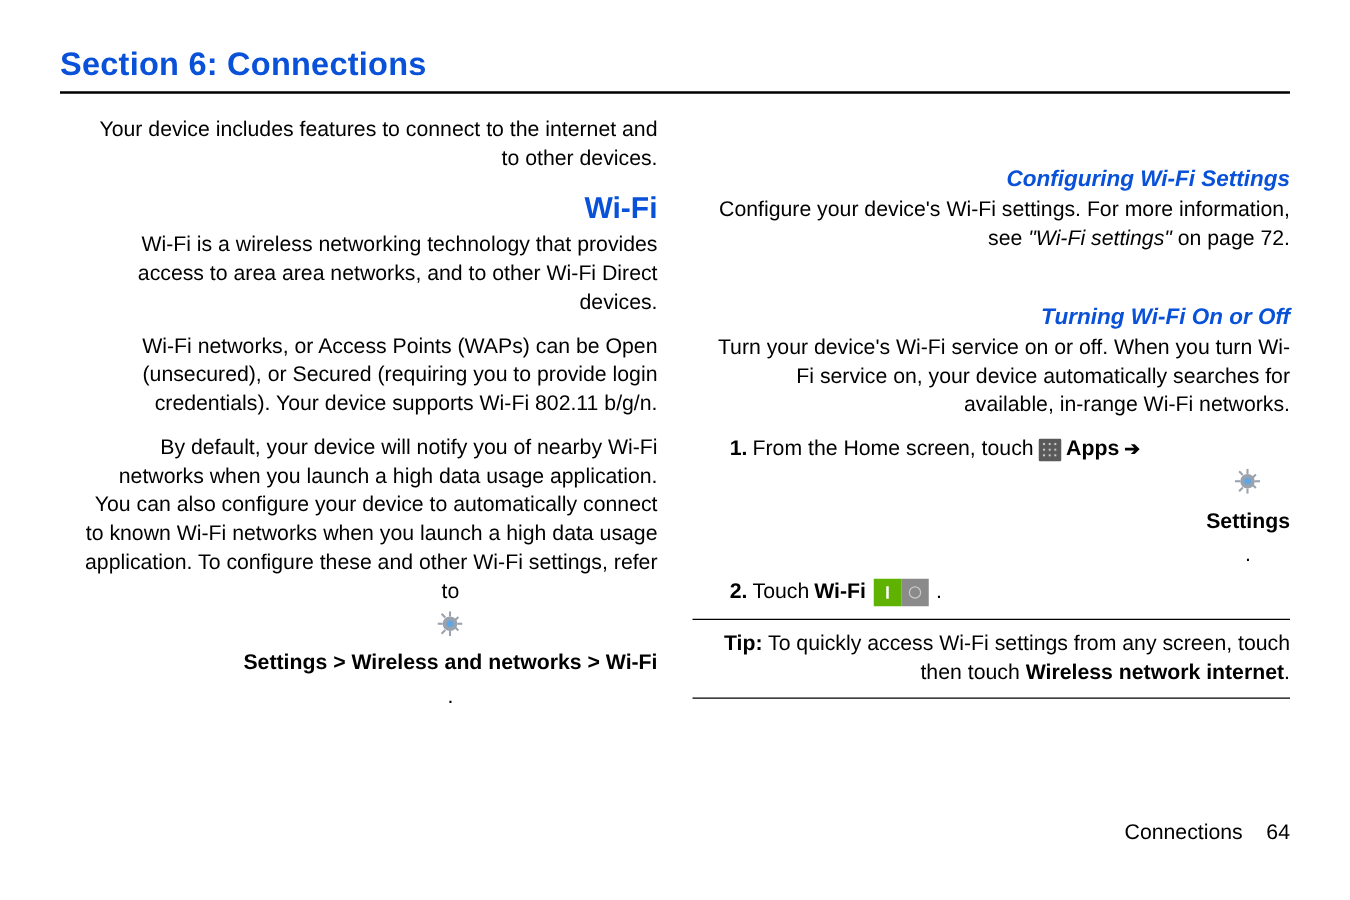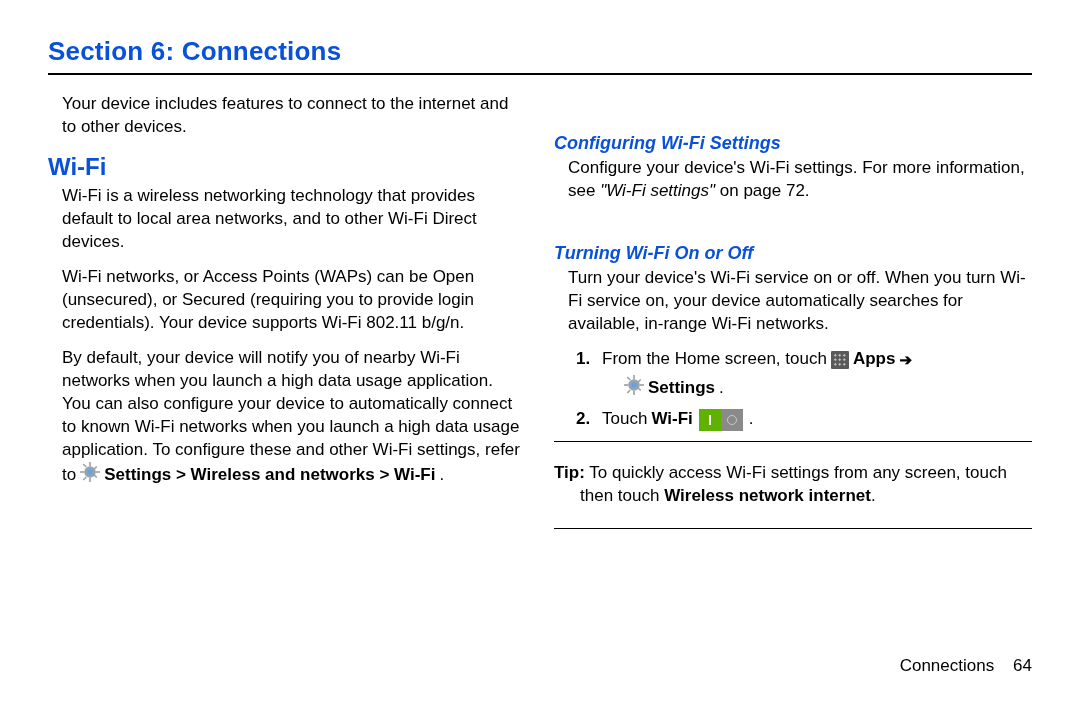--- a/index.html
+++ b/index.html
@@ -26,20 +26,21 @@
       margin-bottom: 18px;
     }
     .columns {
       display: flex;
       gap: 28px;
     }
     .col {
       width: 480px;
       font-size: 17px;
       line-height: 1.35;
+      text-align: right;
     }
     .subhead1 {
       font-size: 24px;
       color: #0851d8;
       font-weight: 900;
       margin-top: 4px;
       margin-bottom: 2px;
     }
     .subhead2 {
       font-size: 18px;
@@ -69,21 +70,21 @@
       font-weight: 700;
       width: 22px;
     }
     .step-row .cont-line {
       padding-left: 48px;
       width: 100%;
     }
     .tip-block {
       border-top: 1.5px solid #000;
       border-bottom: 1.5px solid #000;
-      padding: 20px 0;
+      padding: 8px 0;
       margin-top: 6px;
     }
     .tip-block .tip-first { margin-left: 0; }
     .tip-block .tip-rest { margin-left: 26px; }
     .arrow { font-weight: 700; font-size: 15px; }
     .gear {
       display: inline-block;
       vertical-align: -3px;
     }
     .apps-icon {
@@ -133,41 +134,42 @@
       content: "";
       width: 8px;
       height: 8px;
       border: 1.5px solid #c8c8c8;
       border-radius: 50%;
     }
     .gear-inline {
       display: inline-flex;
       align-items: center;
       gap: 4px;
+      flex-direction: column;
     }
     .footer {
       position: absolute;
       bottom: 44px;
       right: 48px;
       font-size: 17px;
     }
   </style>
 </head>
 <body>
 
 <h1 class="section-title">Section 6: Connections</h1>
 <div class="divider"></div>
 
 <div class="columns">
   <div class="col">
     <p class="para indent">Your device includes features to connect to the internet and to other devices.</p>
 
     <h2 class="subhead1">Wi-Fi</h2>
 
-    <p class="para indent">Wi-Fi is a wireless networking technology that provides default to local area networks, and to other Wi-Fi Direct devices.</p>
+    <p class="para indent">Wi-Fi is a wireless networking technology that provides access to area area networks, and to other Wi-Fi Direct devices.</p>
     <p class="para indent">Wi-Fi networks, or Access Points (WAPs) can be Open (unsecured), or Secured (requiring you to provide login credentials). Your device supports Wi-Fi 802.11 b/g/n.</p>
 
     <p class="para indent">
       <span>By default, your device will notify you of nearby Wi-Fi networks when you launch a high data usage application. You can also configure your device to automatically connect to known Wi-Fi networks when you launch a high data usage application. To configure these and other Wi-Fi settings, refer</span><br>
       <span class="gear-inline">
         <span>to</span>
         <span class="gear">
           <svg width="20" height="20" viewBox="0 0 24 24">
             <g fill="#9aa3ad">
               <circle cx="12" cy="12" r="7"></circle>

